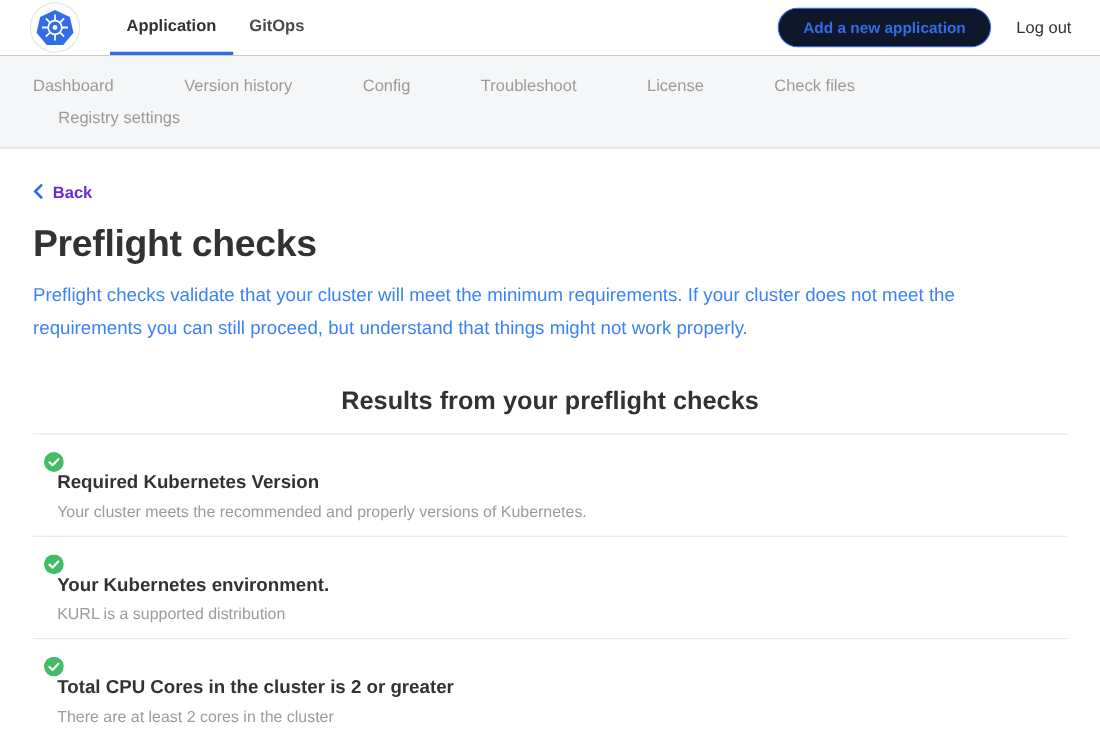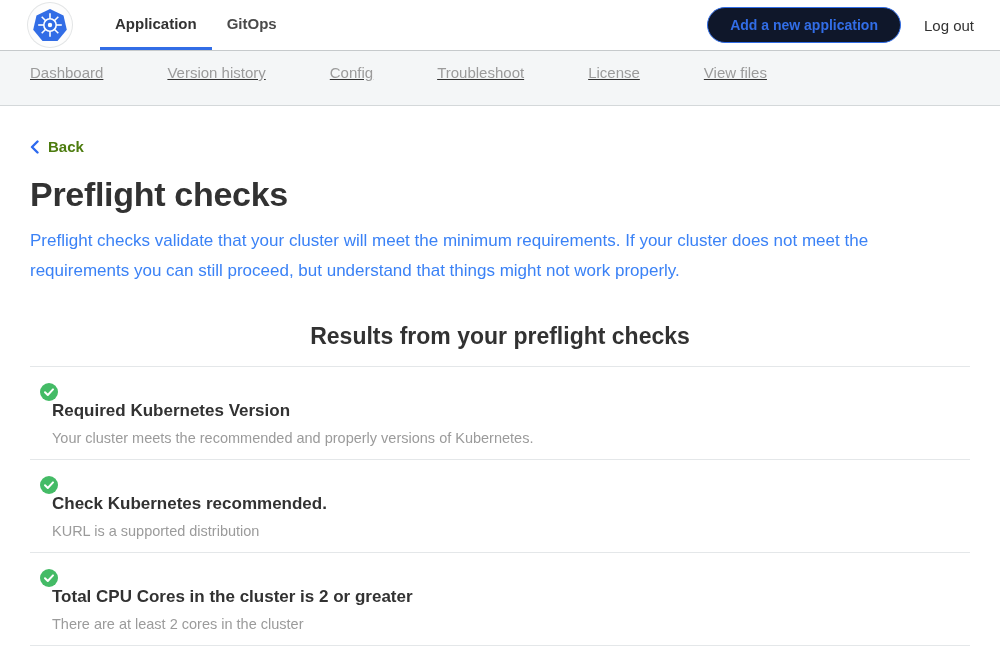--- a/index.html
+++ b/index.html
@@ -66,38 +66,38 @@
     color: #323232;
     cursor: pointer;
   }
 
   
   .subnav {
     background: #f4f6f7;
     border-bottom: 1px solid #d4d8da;
     padding: 13px 0 12px 30px;
   }
-  .subnav-row { display: flex; align-items: flex-start; height: 29px; text-decoration: underline; }
+  .subnav-row { display: flex; align-items: center; height: 29px; }
   .subnav-item {
     font-size: 15px;
     color: #9b9b9b;
     font-weight: 500;
     margin-right: 64px;
     cursor: pointer;
     white-space: nowrap;
   }
   .subnav-row.second .subnav-item { margin-left: 23px; }
 
   
   .content { padding: 0 30px; }
   .back-link {
     margin-top: 32px;
     display: inline-flex;
-    align-items: center;
-    color: #4d7c0f;
+    align-items: flex-start;
+    color: #6d28d9;
     font-size: 15px;
     font-weight: 700;
     cursor: pointer;
   }
   .back-link svg { margin-right: 9px; }
   .page-title {
     margin-top: 17px;
     font-size: 34px;
     font-weight: 700;
     color: #323232;
@@ -192,21 +192,24 @@
   </div>
 </div>
 
 <div class="subnav">
   <div class="subnav-row">
     <span class="subnav-item">Dashboard</span>
     <span class="subnav-item">Version history</span>
     <span class="subnav-item">Config</span>
     <span class="subnav-item">Troubleshoot</span>
     <span class="subnav-item">License</span>
-    <span class="subnav-item">View files</span>
+    <span class="subnav-item">Check files</span>
+  </div>
+  <div class="subnav-row second">
+    <span class="subnav-item">Registry settings</span>
   </div>
 </div>
 
 <div class="content">
 
   <div class="back-link">
     <svg width="9" height="14" viewBox="0 0 9 14">
       <polyline points="7.5,1.5 2,7 7.5,12.5" fill="none" stroke="#2d6aef" stroke-width="2.4" stroke-linecap="round" stroke-linejoin="round"></polyline>
     </svg>
     <span>Back</span>
@@ -230,21 +233,21 @@
         <div class="check-msg">Your cluster meets the recommended and properly versions of Kubernetes.</div>
       </div>
     </div>
 
     <div class="check-row">
       <svg class="check-icon" width="18" height="18" viewBox="0 0 18 18">
         <circle cx="9" cy="9" r="9" fill="#44bb66"></circle>
         <polyline points="5,9.3 7.8,12 13,6.4" fill="none" stroke="#ffffff" stroke-width="2" stroke-linecap="round" stroke-linejoin="round"></polyline>
       </svg>
       <div class="check-text">
-        <div class="check-title">Check Kubernetes recommended.</div>
+        <div class="check-title">Your Kubernetes environment.</div>
         <div class="check-msg">KURL is a supported distribution</div>
       </div>
     </div>
 
     <div class="check-row">
       <svg class="check-icon" width="18" height="18" viewBox="0 0 18 18">
         <circle cx="9" cy="9" r="9" fill="#44bb66"></circle>
         <polyline points="5,9.3 7.8,12 13,6.4" fill="none" stroke="#ffffff" stroke-width="2" stroke-linecap="round" stroke-linejoin="round"></polyline>
       </svg>
       <div class="check-text">

